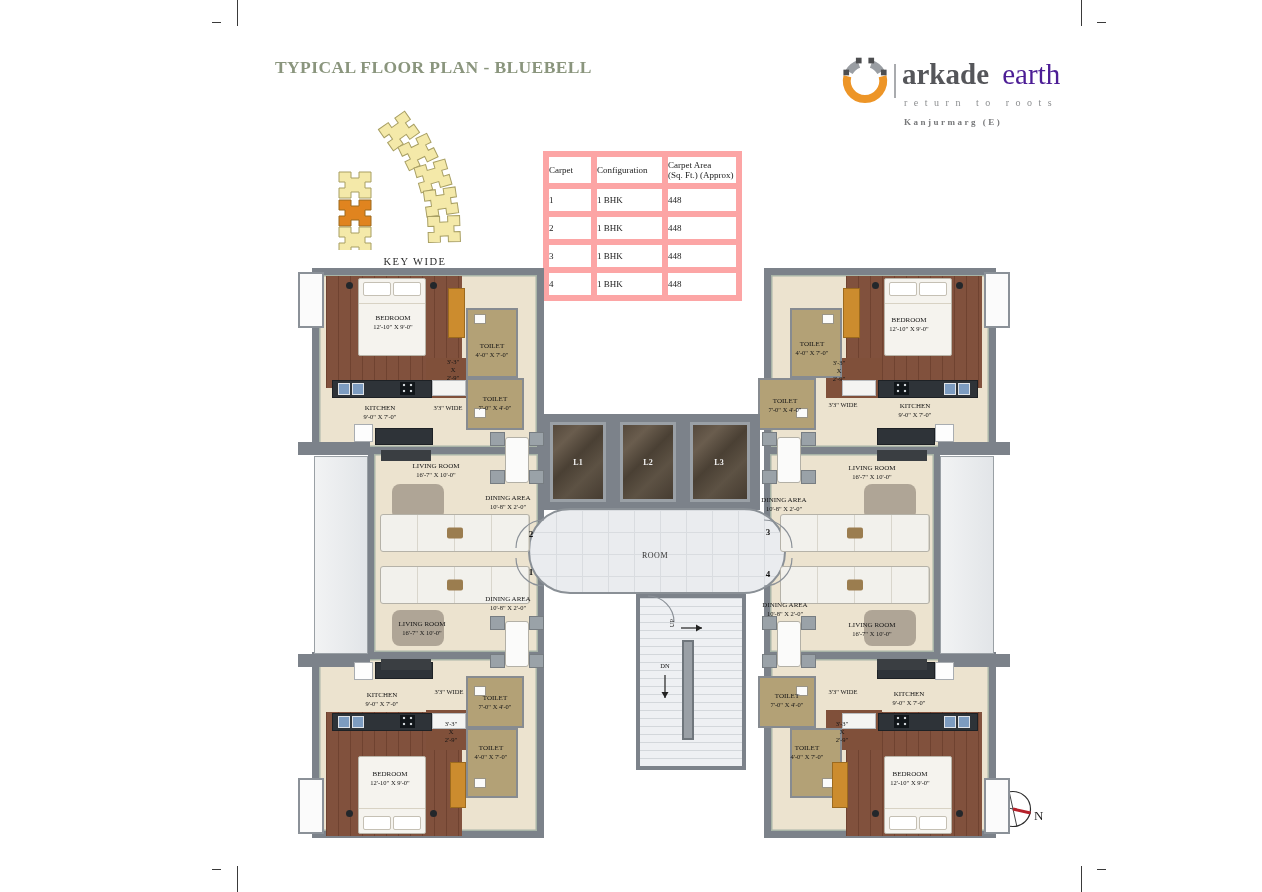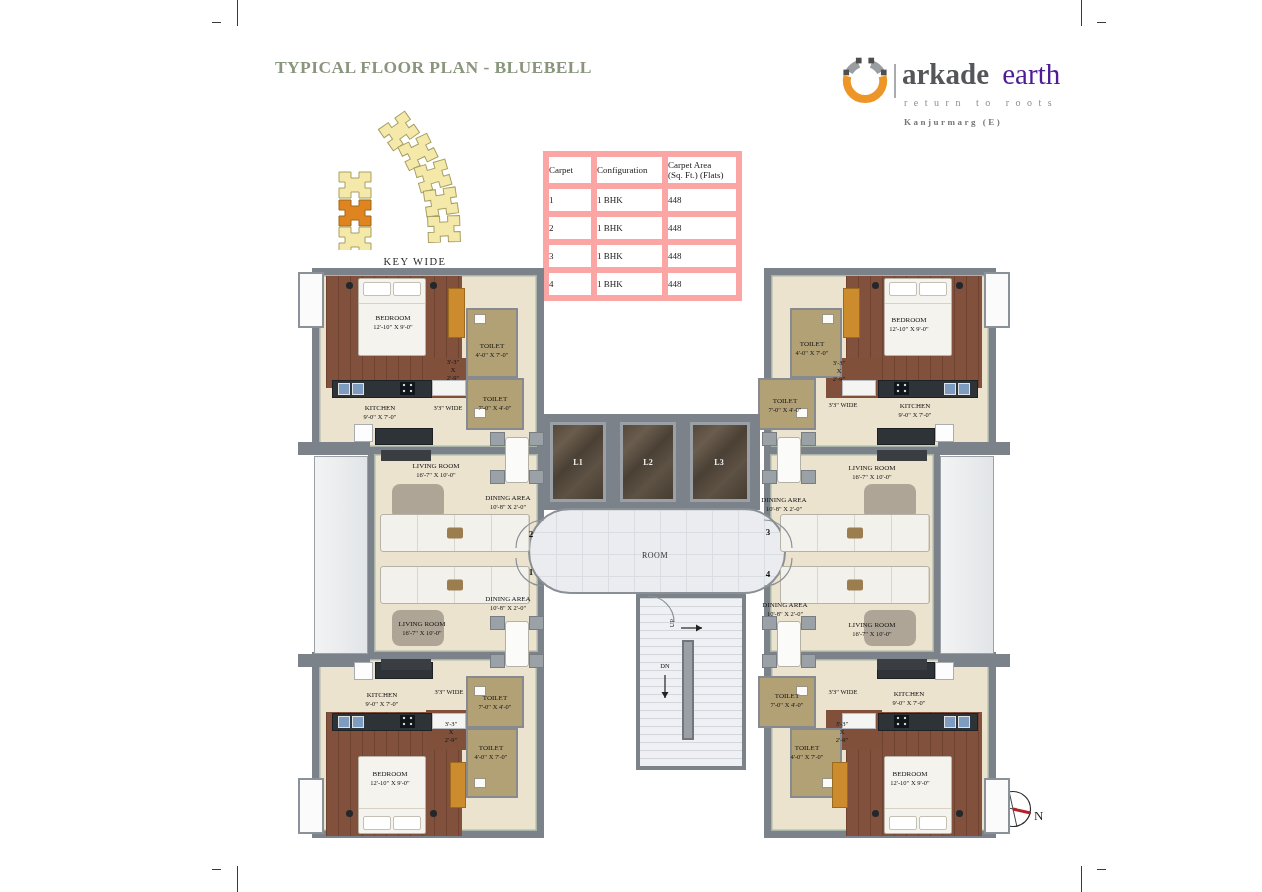--- a/index.html
+++ b/index.html
@@ -141,21 +141,21 @@
   </svg>
   <div class="keyplan-label">KEY WIDE</div>
 
   <table class="ftable">
     <tbody>
         <tr>
       <th class="c1">Carpet</th>
       <th class="c2">Configuration</th>
       <th class="c3">
         <span style="display:block">Carpet Area</span>
-        <span style="display:block">(Sq. Ft.) (Flats)</span>
+        <span style="display:block">(Sq. Ft.) (Approx)</span>
       </th>
     </tr>
     <tr>
       <td>1</td>
       <td>1 BHK</td>
       <td>448</td>
     </tr>
     <tr>
       <td>2</td>
       <td>1 BHK</td>

